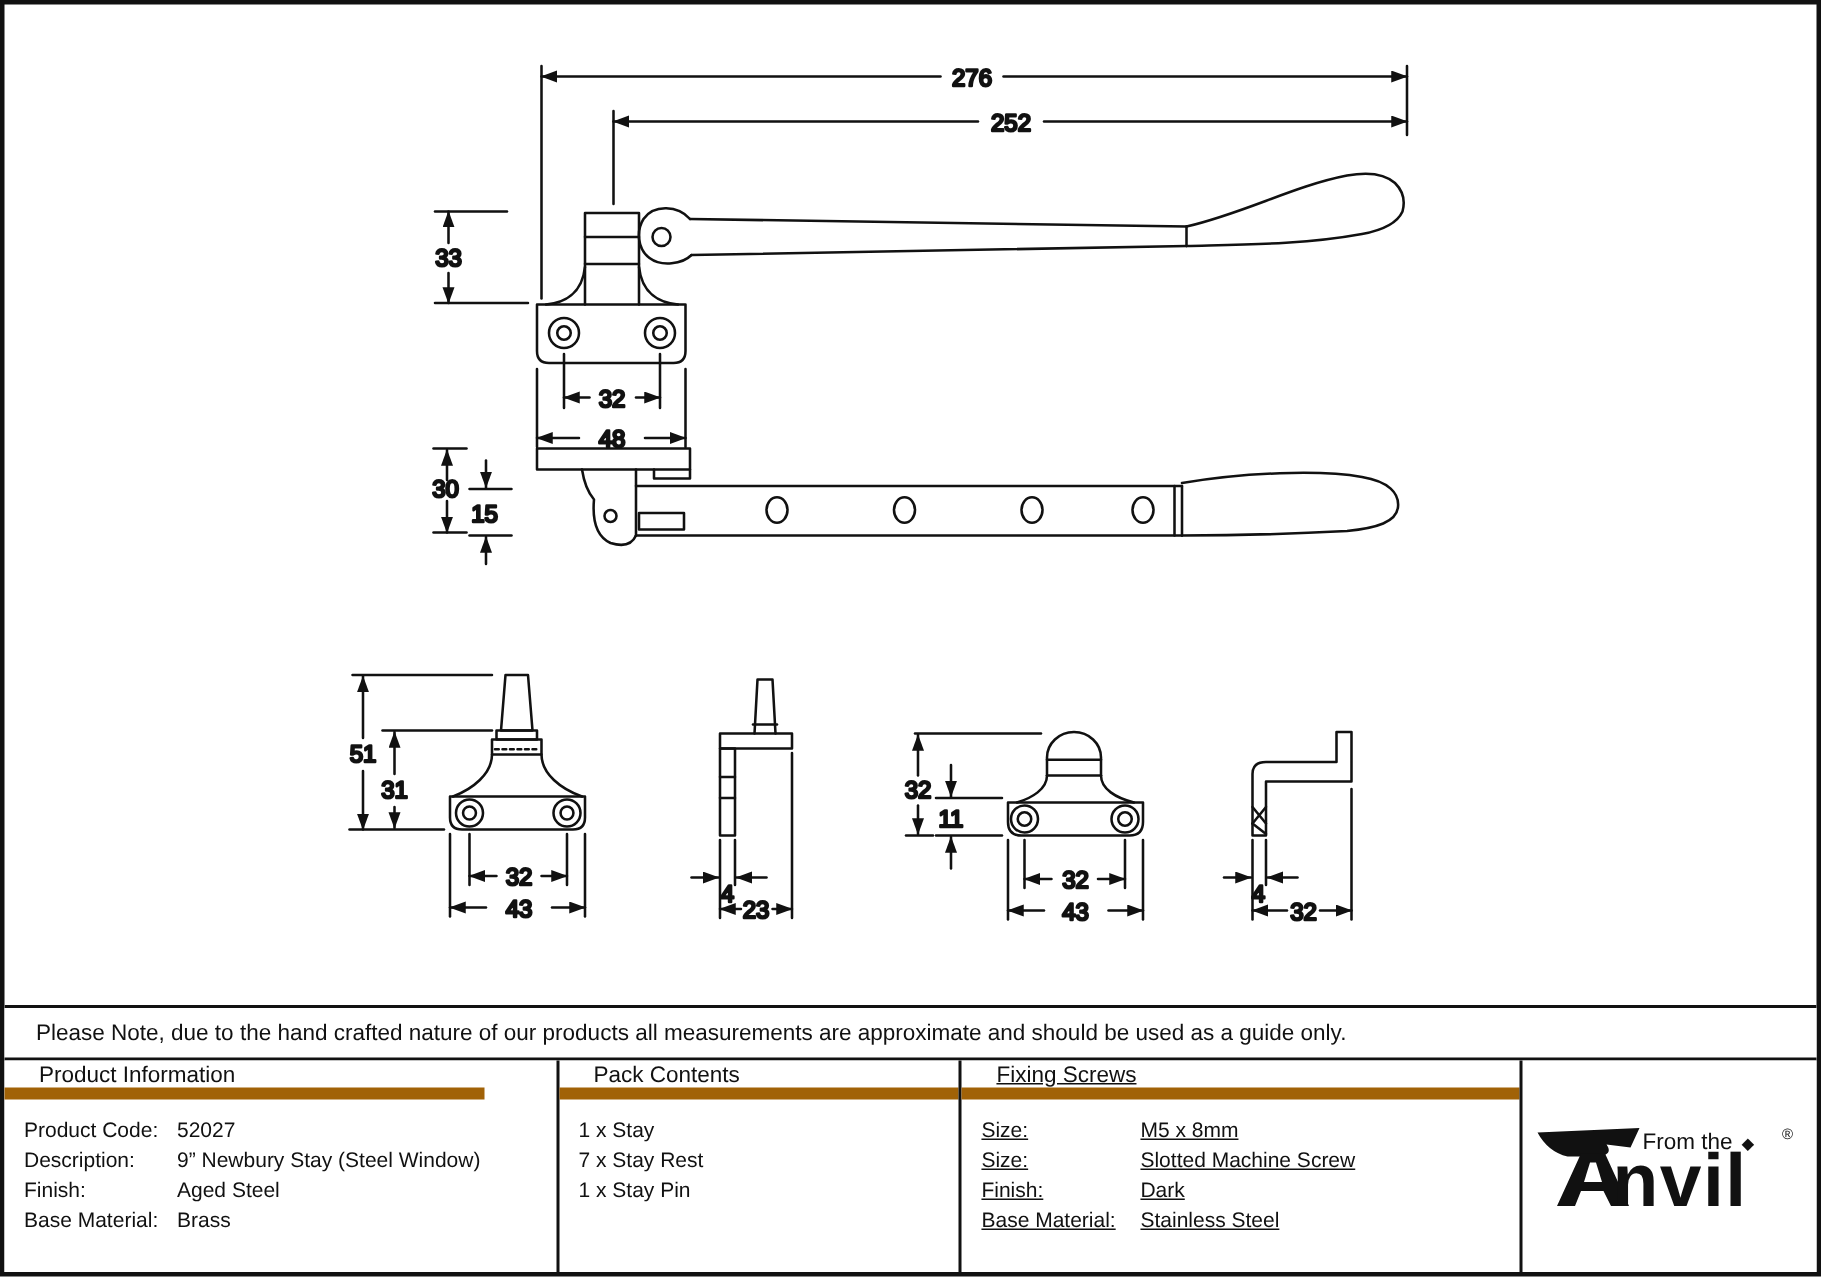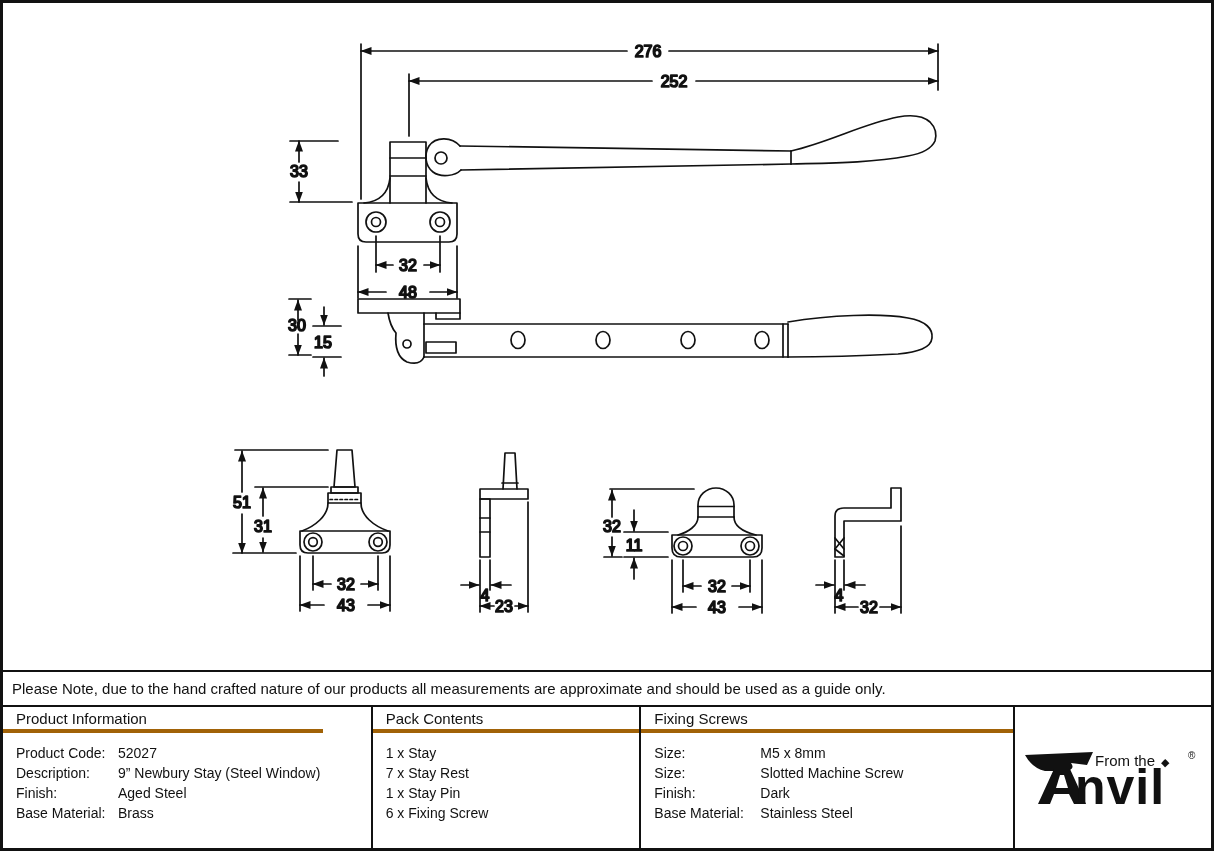--- a/index.html
+++ b/index.html
@@ -1,30 +1,30 @@
 <!DOCTYPE html>
 <html><head>
 <meta charset="utf-8">
 <style>
   html,body{margin:0;padding:0;background:#fff;}
   body{width:1214px;height:858px;position:relative;font-family:"Liberation Sans",sans-serif;color:#111;overflow:hidden;}
   .frame{position:absolute;left:0;top:0;width:1214px;height:851px;border:3px solid #111;box-sizing:border-box;background:#fff;}
   svg text{font-family:"Liberation Sans",sans-serif;}
   .dim-t{font-size:16px;fill:#111;}
   
-  .note-bar{position:absolute;left:3px;top:670px;width:1208px;height:37px;border-top:2px solid #111;border-bottom:2px solid #111;box-sizing:border-box;display:flex;align-items:center;padding-left:9px;font-size:15px;background:#fff;}
+  .note-bar{position:absolute;left:3px;top:670px;width:1208px;height:37px;border-top:2px solid #111;border-bottom:2px solid #111;box-sizing:border-box;display:flex;align-items:center;padding-left:21px;font-size:15px;background:#fff;}
   
   .spec-table{position:absolute;left:3px;top:707px;width:1208px;height:141px;display:flex;box-sizing:border-box;background:#fff;}
   .spec-col{box-sizing:border-box;height:100%;}
   .spec-col + .spec-col{border-left:2px solid #111;}
   .col-1{width:344px;}
   .col-2{width:289px;margin-left:48px;}
-  .col-3{width:402px;}
+  .col-3{width:402px;text-decoration:underline;}
   .col-logo{width:213px;display:flex;align-items:center;justify-content:center;}
-  .col-head{height:26px;border-bottom:4px solid #a16207;box-sizing:border-box;display:flex;align-items:center;padding-left:13px;font-size:15px;}
+  .col-head{height:26px;border-bottom:8px solid #a16207;box-sizing:border-box;display:flex;align-items:center;padding-left:23px;font-size:15px;}
   .col-body{padding:10px 0 0 13px;font-size:14px;line-height:20px;}
   .trow{display:grid;grid-template-columns:102px 1fr;}
   .col-3 .trow{grid-template-columns:106px 1fr;}
   .pack-item{display:block;}
 </style>
 </head>
 <body>
 
 <div class="frame"></div>
 
@@ -281,21 +281,20 @@
       </div>
     </div>
   </div>
 
   <div class="spec-col col-2">
     <div class="col-head">Pack Contents</div>
     <div class="col-body">
       <span class="pack-item">1 x Stay</span>
       <span class="pack-item">7 x Stay Rest</span>
       <span class="pack-item">1 x Stay Pin</span>
-      <span class="pack-item">6 x Fixing Screw</span>
     </div>
   </div>
 
   <div class="spec-col col-3">
     <div class="col-head">Fixing Screws</div>
     <div class="col-body">
       <div class="trow">
         <span>Size:</span>
         <span>M5 x 8mm</span>
       </div>

